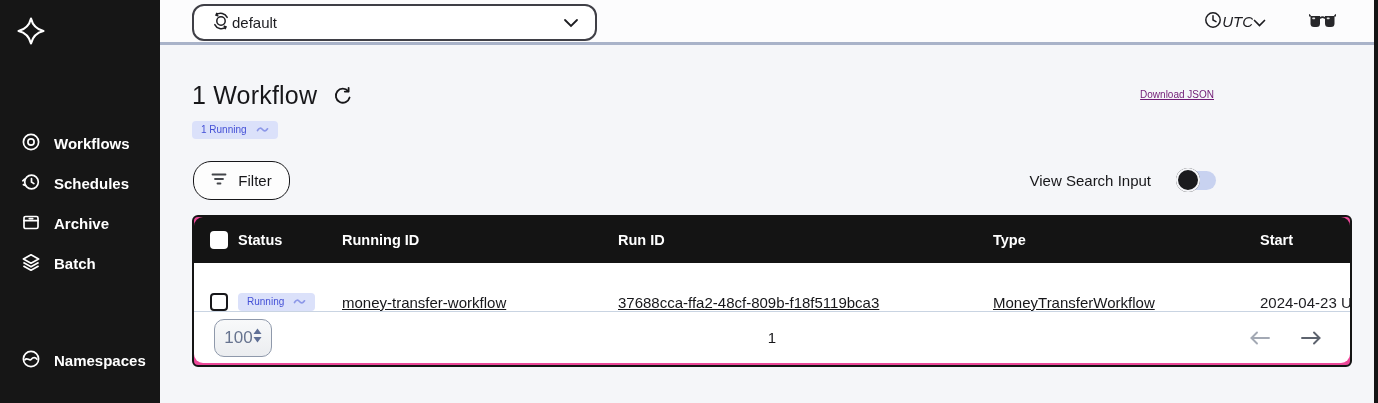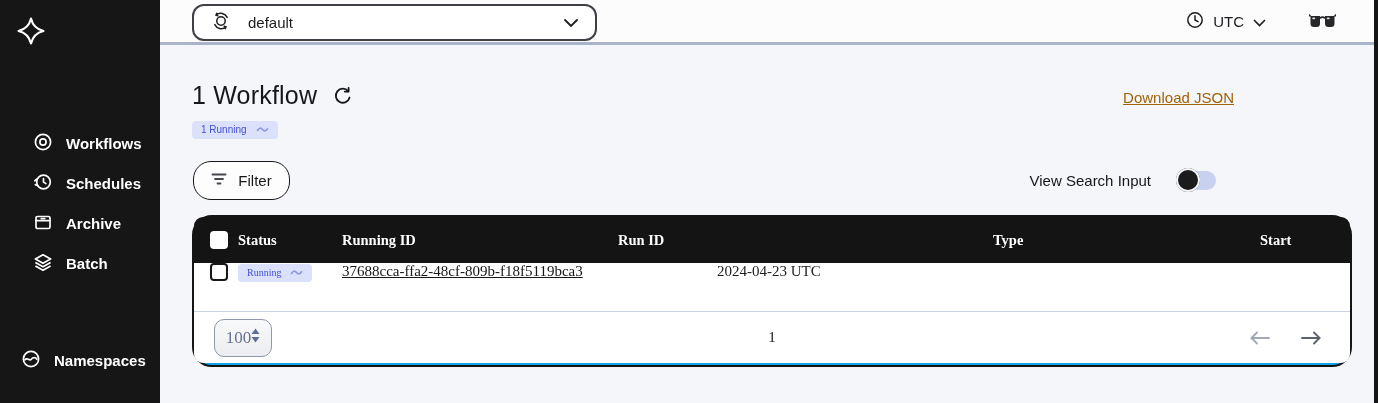--- a/index.html
+++ b/index.html
@@ -5,61 +5,61 @@
   * { margin:0; padding:0; box-sizing:border-box; }
   html,body { width:1378px; height:403px; }
   body {
     position:relative; overflow:hidden;
     font-family:"Liberation Sans", sans-serif;
     background:#f5f6f9; color:#1d1d21;
   }
   
   .sidebar { position:absolute; left:0; top:0; width:160px; height:403px; background:#161616; z-index:6; }
   .logo { position:absolute; left:16px; top:16px; width:30px; height:30px; }
-  .nav { position:absolute; left:12px; top:123px; width:100%; }
+  .nav { position:absolute; left:0; top:123px; width:100%; }
   .nav-item { display:flex; align-items:center; gap:12px; height:40px; padding-left:20px;
               color:#ffffff; font-size:15px; font-weight:700; cursor:pointer; }
   .nav-item svg { flex:0 0 auto; }
   .nav-bottom { position:absolute; left:0; top:340px; width:100%; }
   
   .topbar { position:absolute; left:160px; top:0; width:1214px; height:45px;
             background:#fcfcfd; border-bottom:3px solid #a9b3c9; z-index:5; }
   .ns-select { position:absolute; left:32px; top:4px; width:405px; height:37px;
                background:#ffffff; border:2px solid #3f3f46; border-radius:12px;
-               display:flex; align-items:center; gap:16px; padding:0 16px; cursor:pointer;justify-content:space-between; }
+               display:flex; align-items:center; gap:0; padding:0 16px; cursor:pointer;justify-content:space-between; }
   .ns-select .label { font-size:15px; color:#1d1d21; }
   .ns-select .chev { margin-left:auto; display:flex; }
   .topbar-right { position:absolute; right:38px; top:0; height:42px; display:flex; align-items:center; gap:9px; }
-  .tz { display:flex; align-items:center; gap:9px; cursor:pointer; font-size:15px; color:#1d1d21; }
+  .tz { display:flex; align-items:center; cursor:pointer; font-size:15px; color:#1d1d21;font-style:italic; }
   .glasses { margin-left:34px; display:flex; cursor:pointer; }
   
   .main { position:absolute; left:160px; top:45px; width:1092px; height:358px; background:#f5f6f9; }
   .heading-row { position:absolute; left:32px; top:36px; display:flex; align-items:center; gap:16px; }
   .heading { font-size:25px; font-weight:500; color:#17171a; letter-spacing:.2px; }
   .refresh { display:flex; cursor:pointer; }
-  .download { position:absolute; right:18px; top:44px; font-size:15px; color:#a16207;
+  .download { position:absolute; right:38px; top:44px; font-size:10px; color:#701a75;
               text-decoration:underline; cursor:pointer; }
   .badge { display:inline-flex; align-items:center; gap:9px; background:#dbe1fa; color:#4450d6;
            font-size:10px; padding:3px 9px 4px 9px; border-radius:4px; }
   .count-badge { position:absolute; left:32px; top:76px; }
   .filter-btn { position:absolute; left:33px; top:116px; width:97px; height:39px;
                 background:#fdfdfd; border:1.5px solid #17171a; border-radius:18px;
                 display:flex; align-items:center; justify-content:center; gap:11px;
                 font-size:15px; color:#17171a; cursor:pointer; }
   .search-toggle-row { position:absolute; right:36px; top:116px; height:39px; display:flex; align-items:center; gap:27px; }
   .search-toggle-row .lbl { font-size:15px; color:#17171a; }
   .toggle { position:relative; width:38px; height:19px; background:#c8d2f0; border-radius:10px; cursor:pointer; }
   .toggle .knob { position:absolute; left:-2px; top:-3px; width:24px; height:24px;
                   background:#1b1b1e; border-radius:50%; box-shadow:0 0 0 2px #f5f6f9 inset; }
   
   .wf-table { position:absolute; left:32px; top:170px; width:1160px; height:152px;
-              background:#0ea5e9; border:2px solid #141414; border-radius:20px;font-family:Liberation Serif, serif; }
+              background:#ec4899; border:2px solid #141414; border-radius:6px; }
   .thead { display:flex; align-items:center; height:46px; background:#141414;
            border-radius:9px 9px 0 0; color:#ffffff; font-size:14.5px; font-weight:700; }
-  .trow { display:flex; align-items:flex-start; height:48px; background:#ffffff; font-size:15px; }
+  .trow { display:flex; align-items:flex-end; height:48px; background:#ffffff; font-size:15px; }
   .col-check { width:44px; padding-left:16px; display:flex; align-items:center; }
   .col-status { width:104px; }
   .col-wid { width:276px; }
   .col-rid { width:375px; }
   .col-type { width:267px; }
   .col-start { flex:1; overflow:hidden; white-space:nowrap; padding-right:2px; }
   .cb-header { width:18px; height:18px; background:#ffffff; border-radius:4px; cursor:pointer; }
   .cb-row { width:18px; height:18px; background:#ffffff; border:2px solid #17171a; border-radius:4px; cursor:pointer; }
   .cell-link { color:#17171a; text-decoration:underline; cursor:pointer; }
   .tfoot { position:relative; display:flex; align-items:center; height:52px;
@@ -240,22 +240,28 @@
       <div class="col-status">
         <span class="badge">
           <span>Running</span>
           <span>
             <svg width="13" height="8" viewBox="0 0 13 8" fill="none" stroke="#8d98e8" stroke-width="1.7" stroke-linecap="round">
               <path d="M1.5 5.5 Q4 1.5 6.5 4.5 T 11.5 3.8"></path>
             </svg>
           </span>
         </span>
       </div>
+      <div class="col-wid">
+        <a class="cell-link">money-transfer-workflow</a>
+      </div>
       <div class="col-rid">
         <a class="cell-link">37688cca-ffa2-48cf-809b-f18f5119bca3</a>
+      </div>
+      <div class="col-type">
+        <a class="cell-link">MoneyTransferWorkflow</a>
       </div>
       <div class="col-start">2024-04-23 UTC</div>
     </div>
 
     <div class="tfoot">
       <div class="page-size">
         <span>100</span>
         <span>
           <svg width="9" height="15" viewBox="0 0 9 15" fill="#5f6f96">
             <path d="M4.5 0.5 L8.5 6 H0.5 Z"></path>

